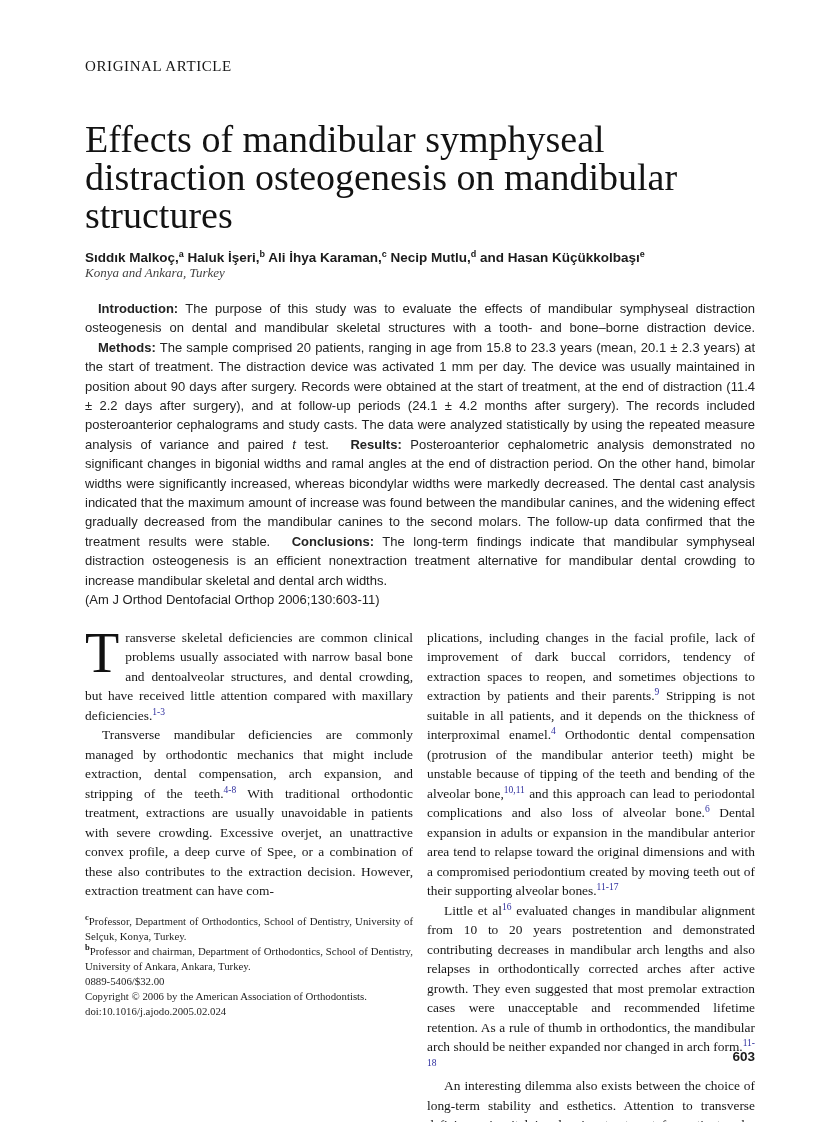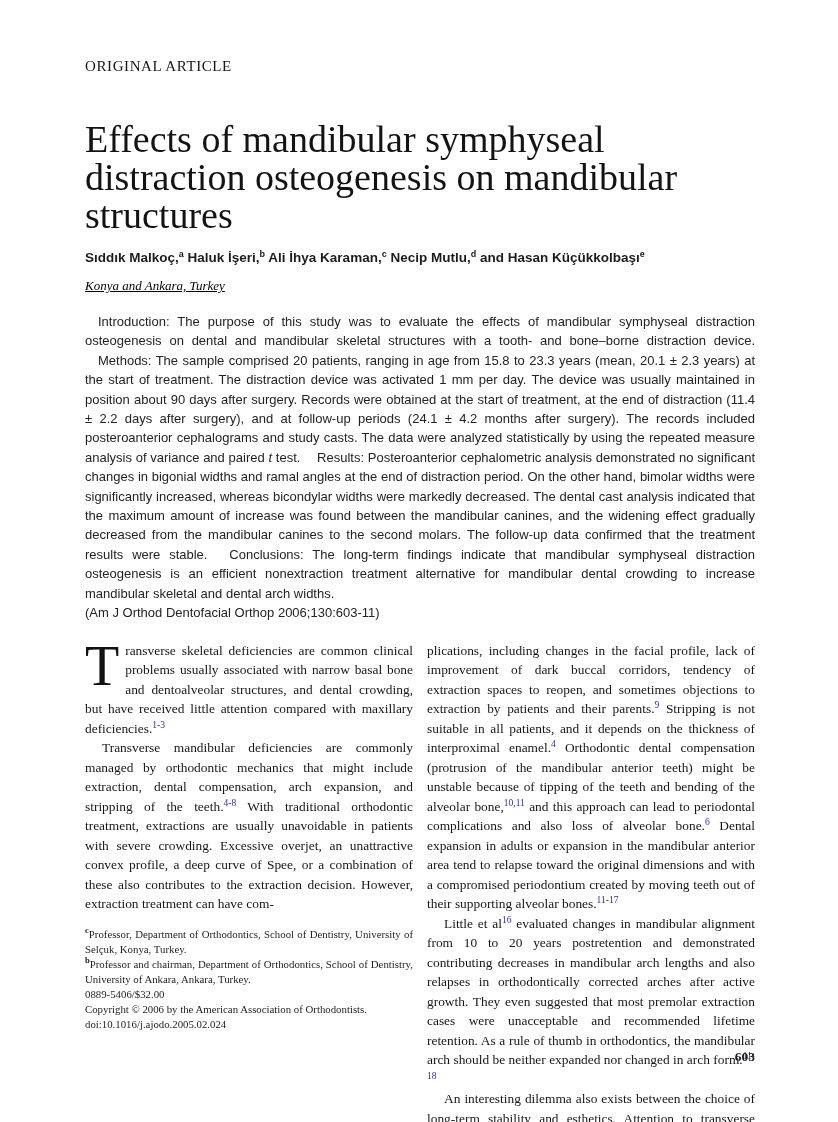--- a/index.html
+++ b/index.html
@@ -30,36 +30,35 @@
   }
   .authors {
     margin-top: 16px;
     font-family: "Liberation Sans", sans-serif;
     font-weight: bold;
     font-size: 13.5px;
     color: #1c1c1c;
   }
   .authors sup.asup { font-size: 9px; line-height: 0; }
   .affiliation {
-    margin-top: 13px;
+    margin-top: 0;
     font-family: "Liberation Serif", serif;
     font-style: italic;
     font-size: 13px;
-    color: #000000;
-    text-decoration: underline;
+    color: #404040;
   }
   .abstract {
     margin-top: 18px;
     font-family: "Liberation Sans", sans-serif;
     font-size: 13px;
     line-height: 19.4px;
     text-align: justify;
     color: #232323;
   }
-  .abstract b { font-weight: normal; padding-left: 13px; }
+  .abstract b { font-weight: bold; padding-left: 13px; }
   .columns {
     margin-top: 18px;
     display: flex;
     gap: 14px;
   }
   .col {
     flex: 1 1 0;
     font-family: "Liberation Serif", serif;
     font-size: 13.4px;
     line-height: 19.5px;
@@ -92,21 +91,21 @@
     font-size: 10.8px;
     line-height: 15px;
     text-align: justify;
     color: #1e1e1e;
   }
   .footnote { margin: 0; }
   .page-number {
     position: absolute;
     right: 83px;
     top: 1049px;
-    font-family: Liberation Serif, serif;
+    font-family: Liberation Sans, sans-serif;
     font-weight: bold;
     font-size: 13.5px;
     color: #1c1c1c;
   }
 </style>
 </head>
 <body>
 
 <div class="page">
 

